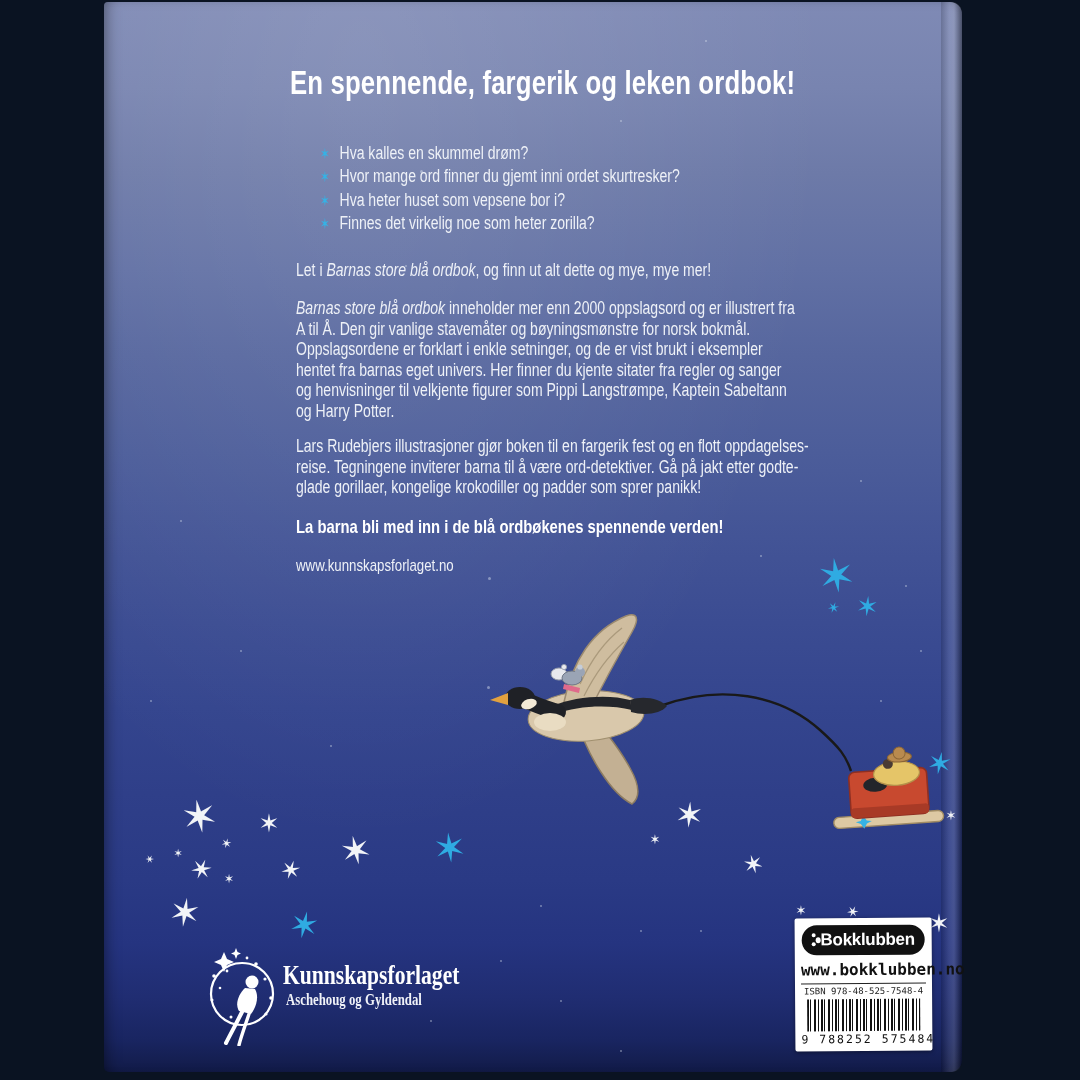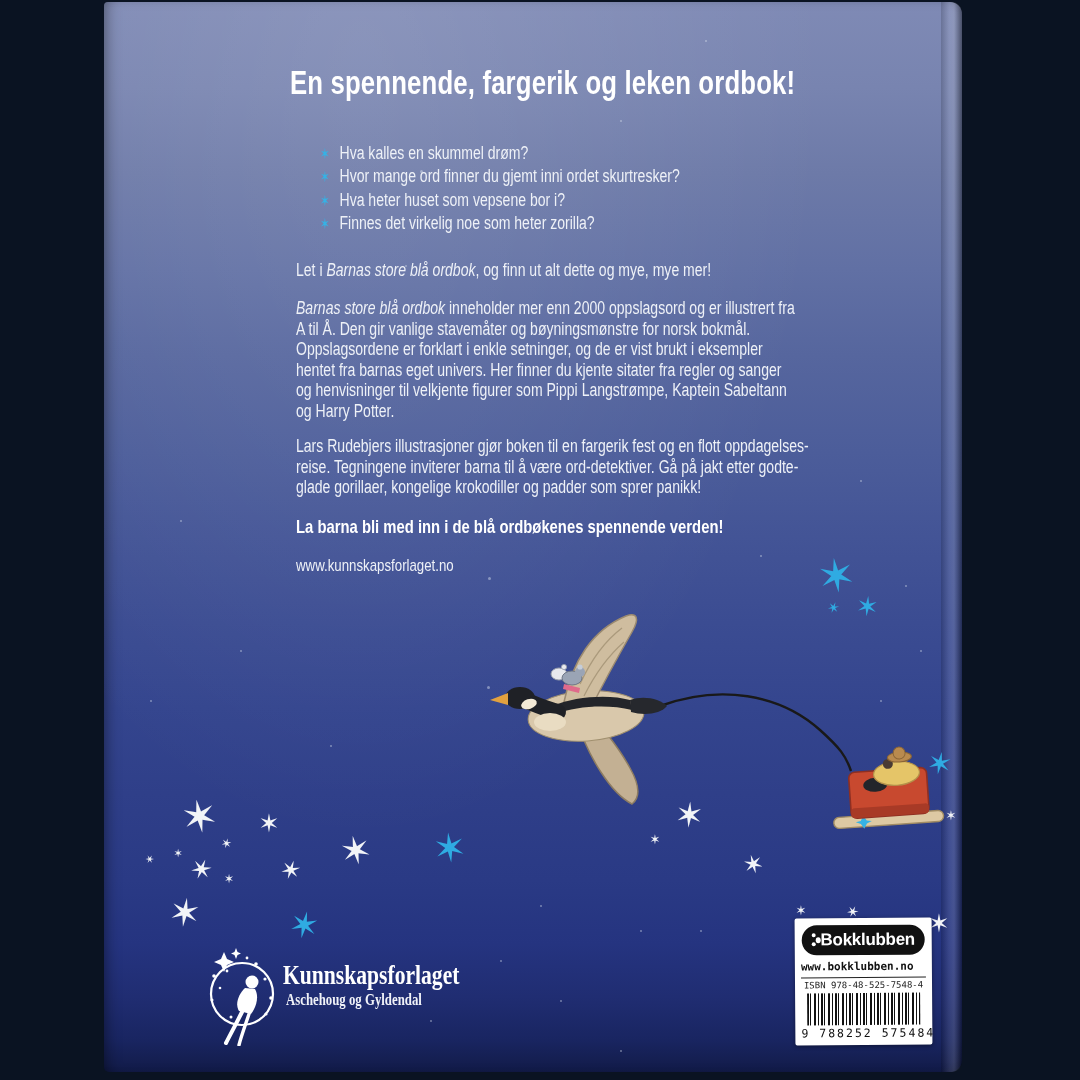--- a/index.html
+++ b/index.html
@@ -66,21 +66,21 @@
     justify-content:center;gap:0;margin:0 1px 5px 1px;
   }
   .bk-mark{position:relative;width:9px;height:16px;flex:0 0 9px;}
   .bk-mark i{position:absolute;background:#fff;border-radius:50%;}
   .bk-mark i:nth-child(1){left:0;top:1px;width:4px;height:4px;}
   .bk-mark i:nth-child(2){left:0;top:10px;width:4px;height:4px;}
   .bk-mark i:nth-child(3){left:4px;top:5px;width:5px;height:6px;}
   .bk-name{color:#fff;font-weight:bold;font-size:17px;letter-spacing:-.3px;}
   .bk-url{
     text-align:left;color:#111;font-family:"DejaVu Sans Mono",monospace;
-    font-size:11px;font-weight:bold;letter-spacing:0;padding-bottom:4px;
+    font-size:16px;font-weight:bold;letter-spacing:0;padding-bottom:4px;
   }
   .bk-isbn{
     border-top:1.5px solid #222;text-align:center;color:#222;
     font-family:"DejaVu Sans Mono",monospace;font-size:9px;padding:2px 0 3px 0;
   }
   .barcode{
     height:32px;margin:0 6px;
     background:repeating-linear-gradient(90deg,
       #111 0 1.5px,#fff 1.5px 3px,#111 3px 4px,#fff 4px 6.5px,
       #111 6.5px 9px,#fff 9px 10.5px,#111 10.5px 11.5px,#fff 11.5px 14px);

